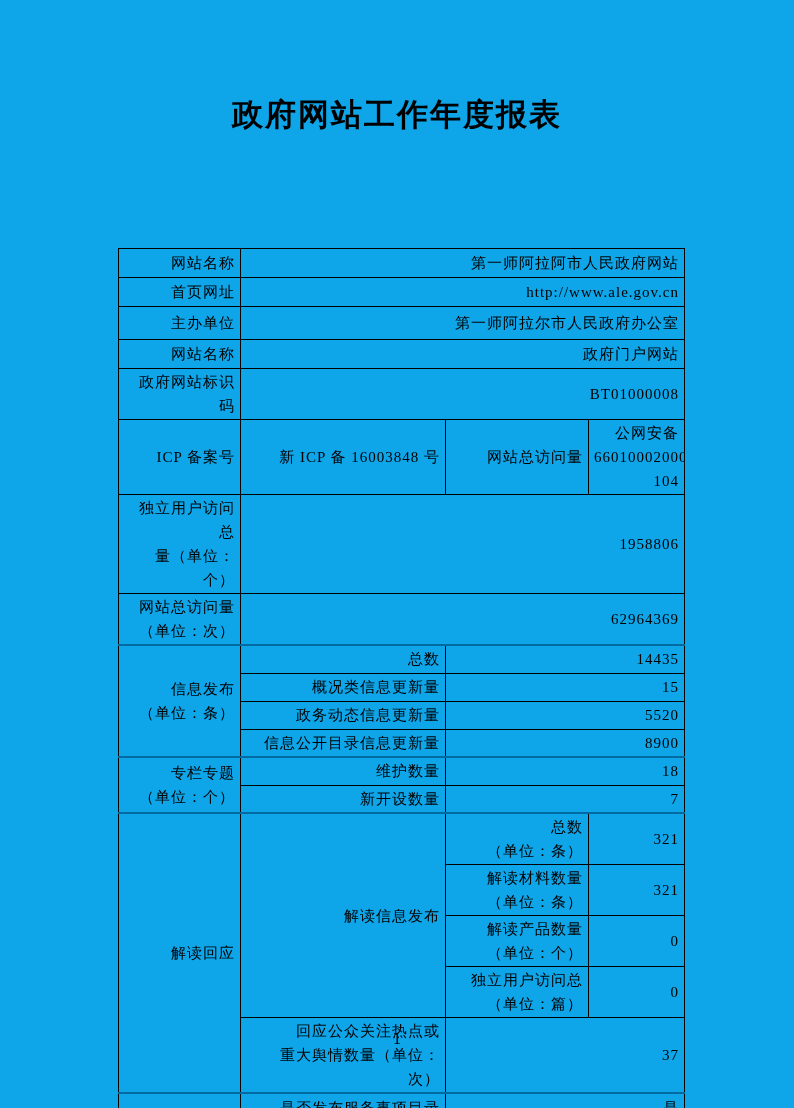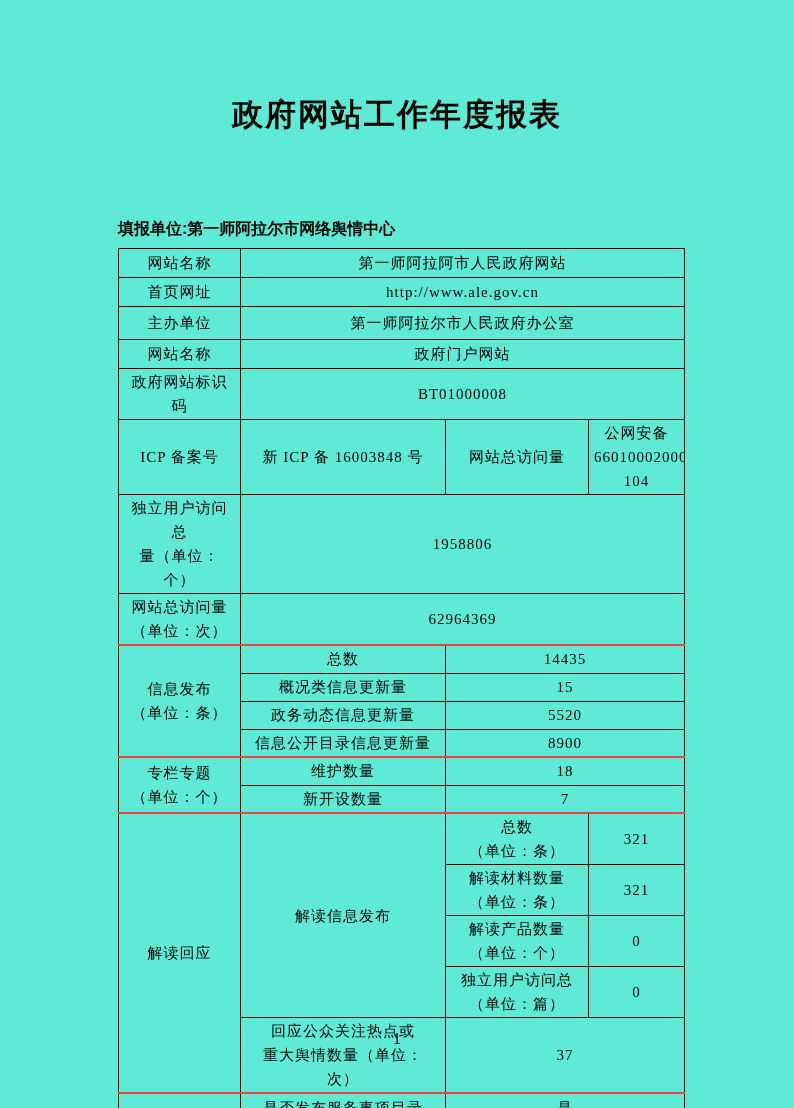--- a/index.html
+++ b/index.html
@@ -6,21 +6,21 @@
     margin: 0;
     padding: 0;
     background: #ffffff;
     color: #000000;
     font-family: "Liberation Serif", serif;
   }
   .page {
     position: relative;
     width: 794px;
     height: 1108px;
-    background: #5eead4;
+    background: #0ea5e9;
     overflow: hidden;
   }
   .doc-title {
     position: absolute;
     top: 94px;
     left: 0;
     width: 794px;
     text-align: center;
     font-size: 31px;
     font-weight: bold;
@@ -50,50 +50,49 @@
   table.report {
     position: absolute;
     top: 248px;
     left: 118px;
     width: 566px;
     border-collapse: collapse;
     table-layout: fixed;
   }
   table.report td {
     border: 1px solid #000000;
-    text-align: center;
+    text-align: right;
     vertical-align: middle;
     font-size: 15px;
     letter-spacing: 1px;
     line-height: 24px;
     padding: 1px 5px;
     white-space: pre-line;
     overflow: hidden;
   }
-  tr.sect td { border-top: 2px solid #ef4444; }
+  tr.sect td { border-top: 2px solid #0369a1; }
   table.report { border: 1px solid #000000; }
   tr.last td { border-bottom: 2px solid #000000; }
   td.url-cell { letter-spacing: 1.5px; }
   td.tight { line-height: 19px; margin-top: 33px; }
   .page-number {
     position: absolute;
     top: 1030px;
     left: 0;
     width: 794px;
     text-align: center;
     font-size: 16px;
   }
 </style>
 </head>
 <body>
 
 <div class="page">
 
   <div class="doc-title">政府网站工作年度报表</div>
-  <div class="reporting-unit">填报单位:第一师阿拉尔市网络舆情中心</div>
 
   <table class="report">
     <colgroup>
       <col style="width:122px">
       <col style="width:205px">
       <col style="width:143px">
       <col style="width:96px">
     </colgroup>
     <tbody>
       <tr style="height:29px">

